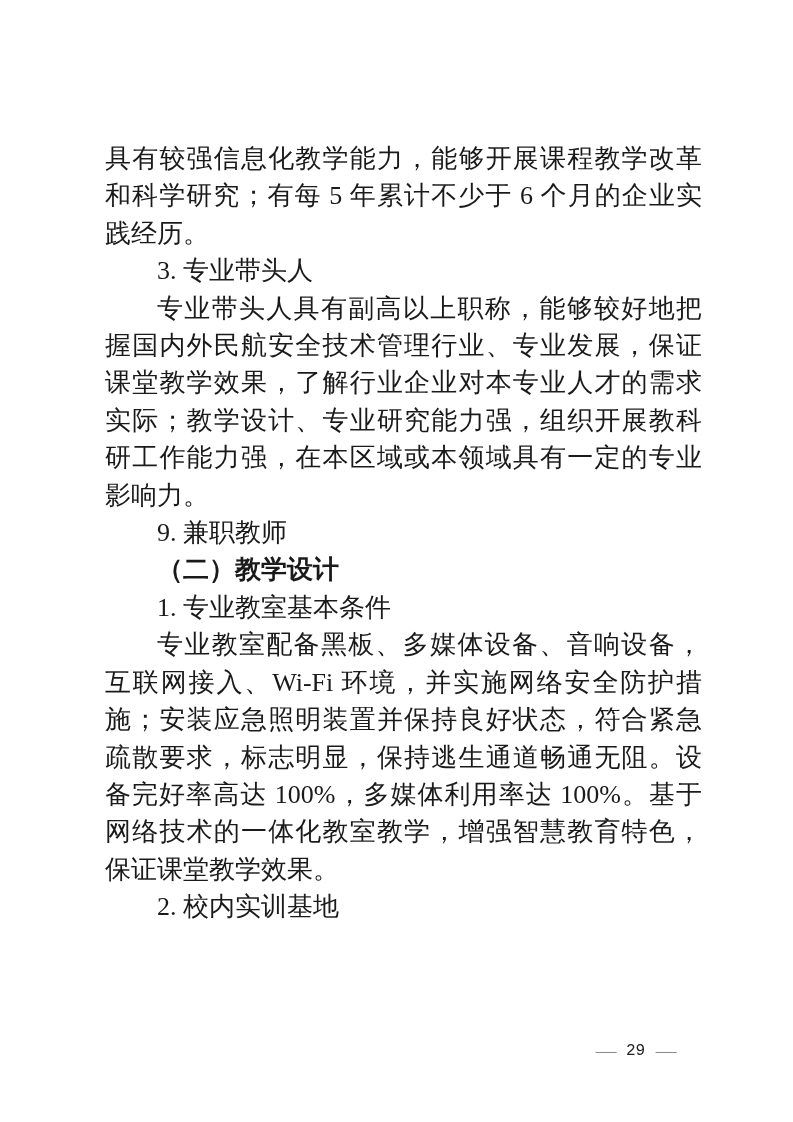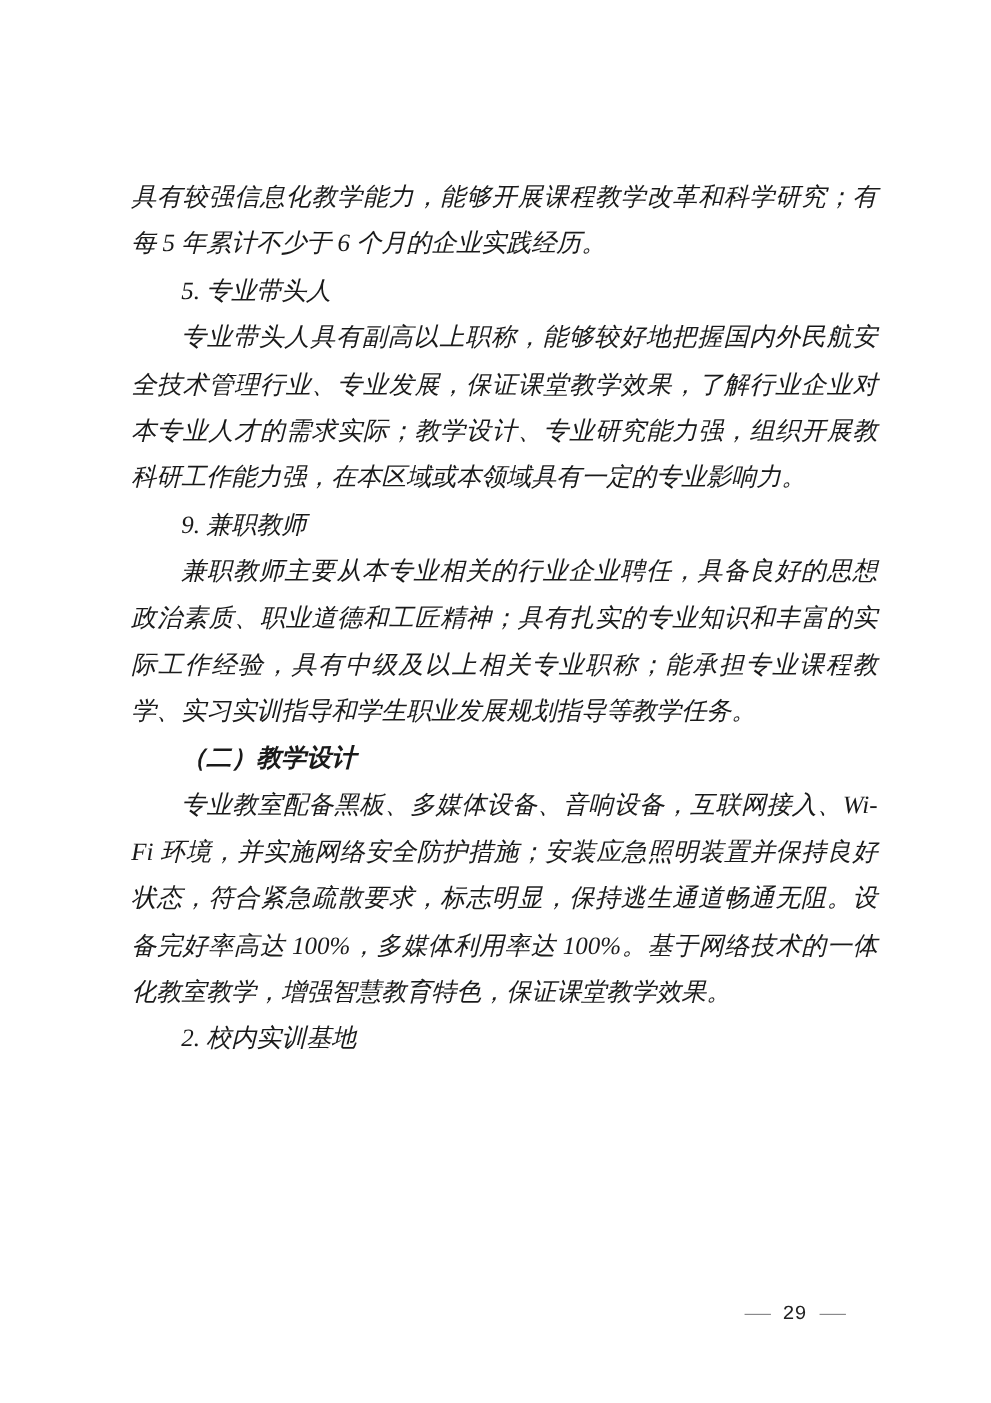--- a/index.html
+++ b/index.html
@@ -14,25 +14,24 @@
     background: #ffffff;
     overflow: hidden;
     font-family: "Liberation Serif", "DejaVu Serif", serif;
     color: #1a1a1a;
   }
   .content {
     position: absolute;
     left: 105px;
     top: 140px;
     width: 597px;
-    font-size: 20px;
+    font-size: 26px;
     line-height: 37.4px;
     text-align: justify;
     text-justify: inter-character;
-    font-style: italic;
   }
   .content p {
     margin: 0;
     padding: 0;
   }
   .indent {
     text-indent: 2em;
   }
   .bold {
     font-weight: bold;
@@ -60,30 +59,30 @@
   }
 </style>
 </head>
 <body>
 
 <div class="page">
 
   <div class="content">
     <p>具有较强信息化教学能力，能够开展课程教学改革和科学研究；有每 5 年累计不少于 6 个月的企业实践经历。</p>
 
-    <p class="indent">5. 专业带头人</p>
+    <p class="indent">3. 专业带头人</p>
 
     <p class="indent">专业带头人具有副高以上职称，能够较好地把握国内外民航安全技术管理行业、专业发展，保证课堂教学效果，了解行业企业对本专业人才的需求实际；教学设计、专业研究能力强，组织开展教科研工作能力强，在本区域或本领域具有一定的专业影响力。</p>
 
     <p class="indent">9. 兼职教师</p>
 
-    <p class="indent">兼职教师主要从本专业相关的行业企业聘任，具备良好的思想政治素质、职业道德和工匠精神；具有扎实的专业知识和丰富的实际工作经验，具有中级及以上相关专业职称；能承担专业课程教学、实习实训指导和学生职业发展规划指导等教学任务。</p>
 
     <p class="indent bold">（二）教学设计</p>
 
+    <p class="indent">1. 专业教室基本条件</p>
 
     <p class="indent">专业教室配备黑板、多媒体设备、音响设备，互联网接入、Wi-Fi 环境，并实施网络安全防护措施；安装应急照明装置并保持良好状态，符合紧急疏散要求，标志明显，保持逃生通道畅通无阻。设备完好率高达 100%，多媒体利用率达 100%。基于网络技术的一体化教室教学，增强智慧教育特色，保证课堂教学效果。</p>
 
     <p class="indent">2. 校内实训基地</p>
 
   </div>
 
   <div class="footer">
     <span class="dash">—</span>
     <span class="num">29</span>

